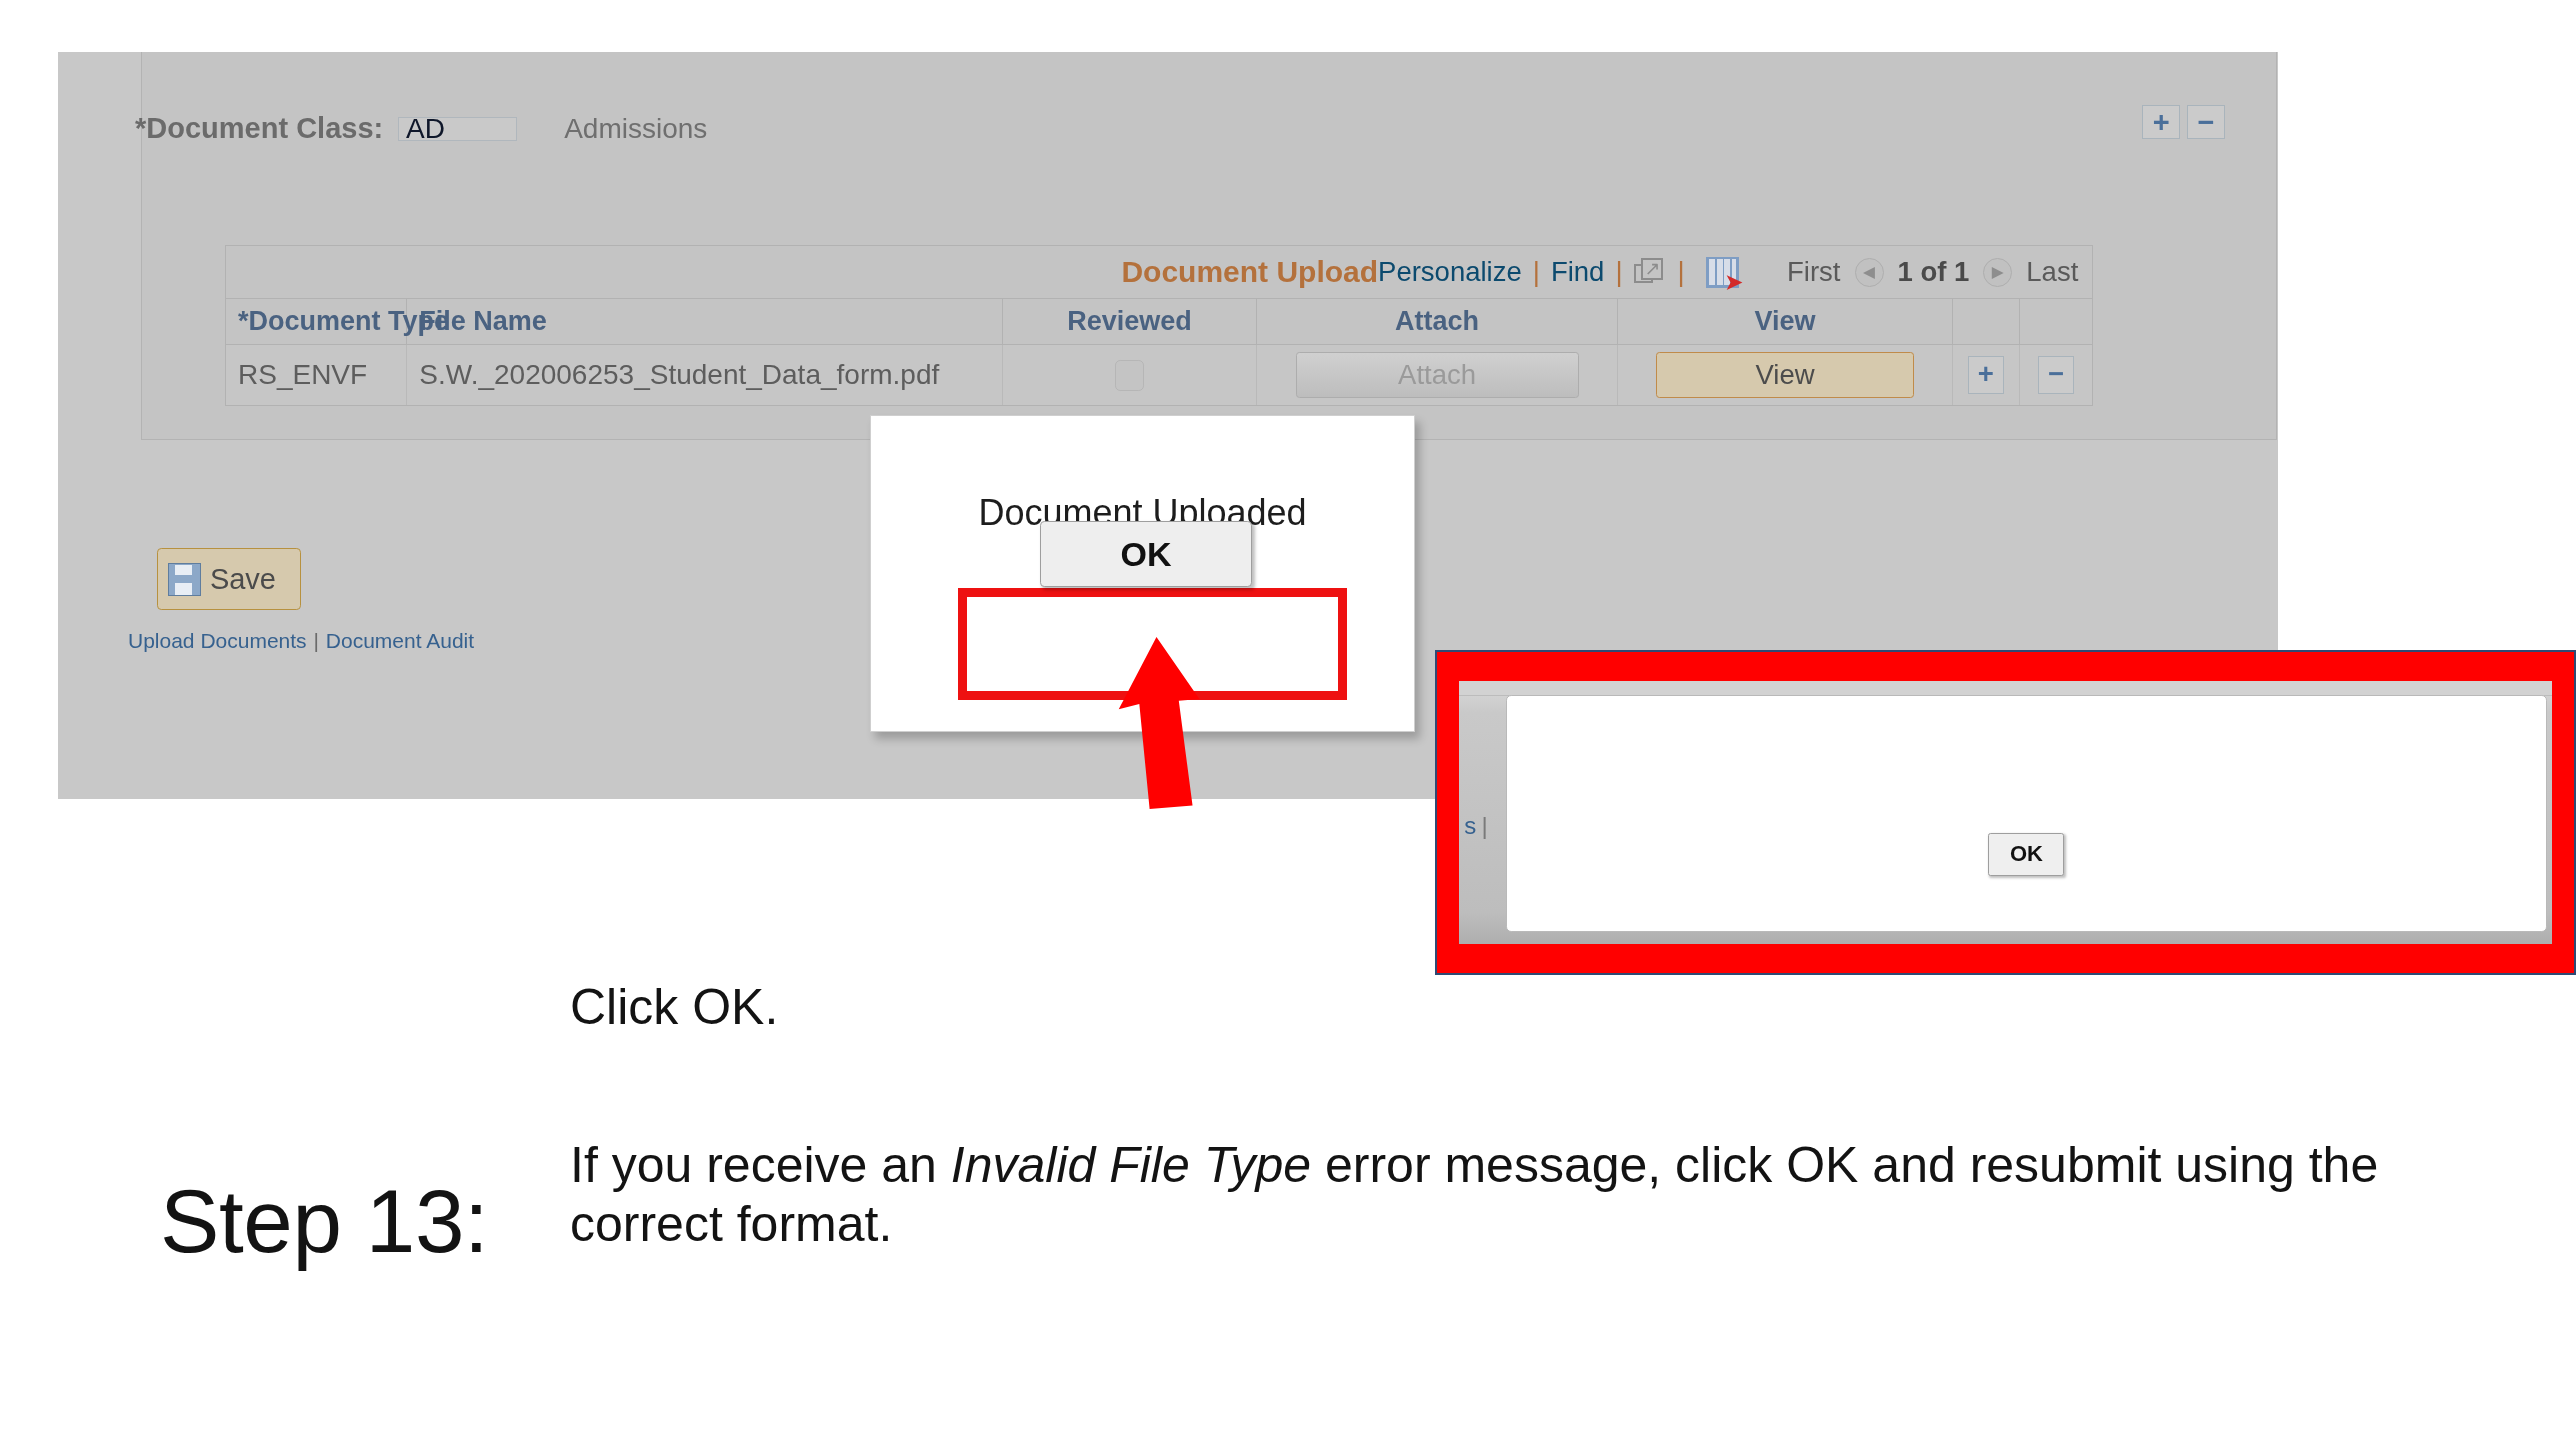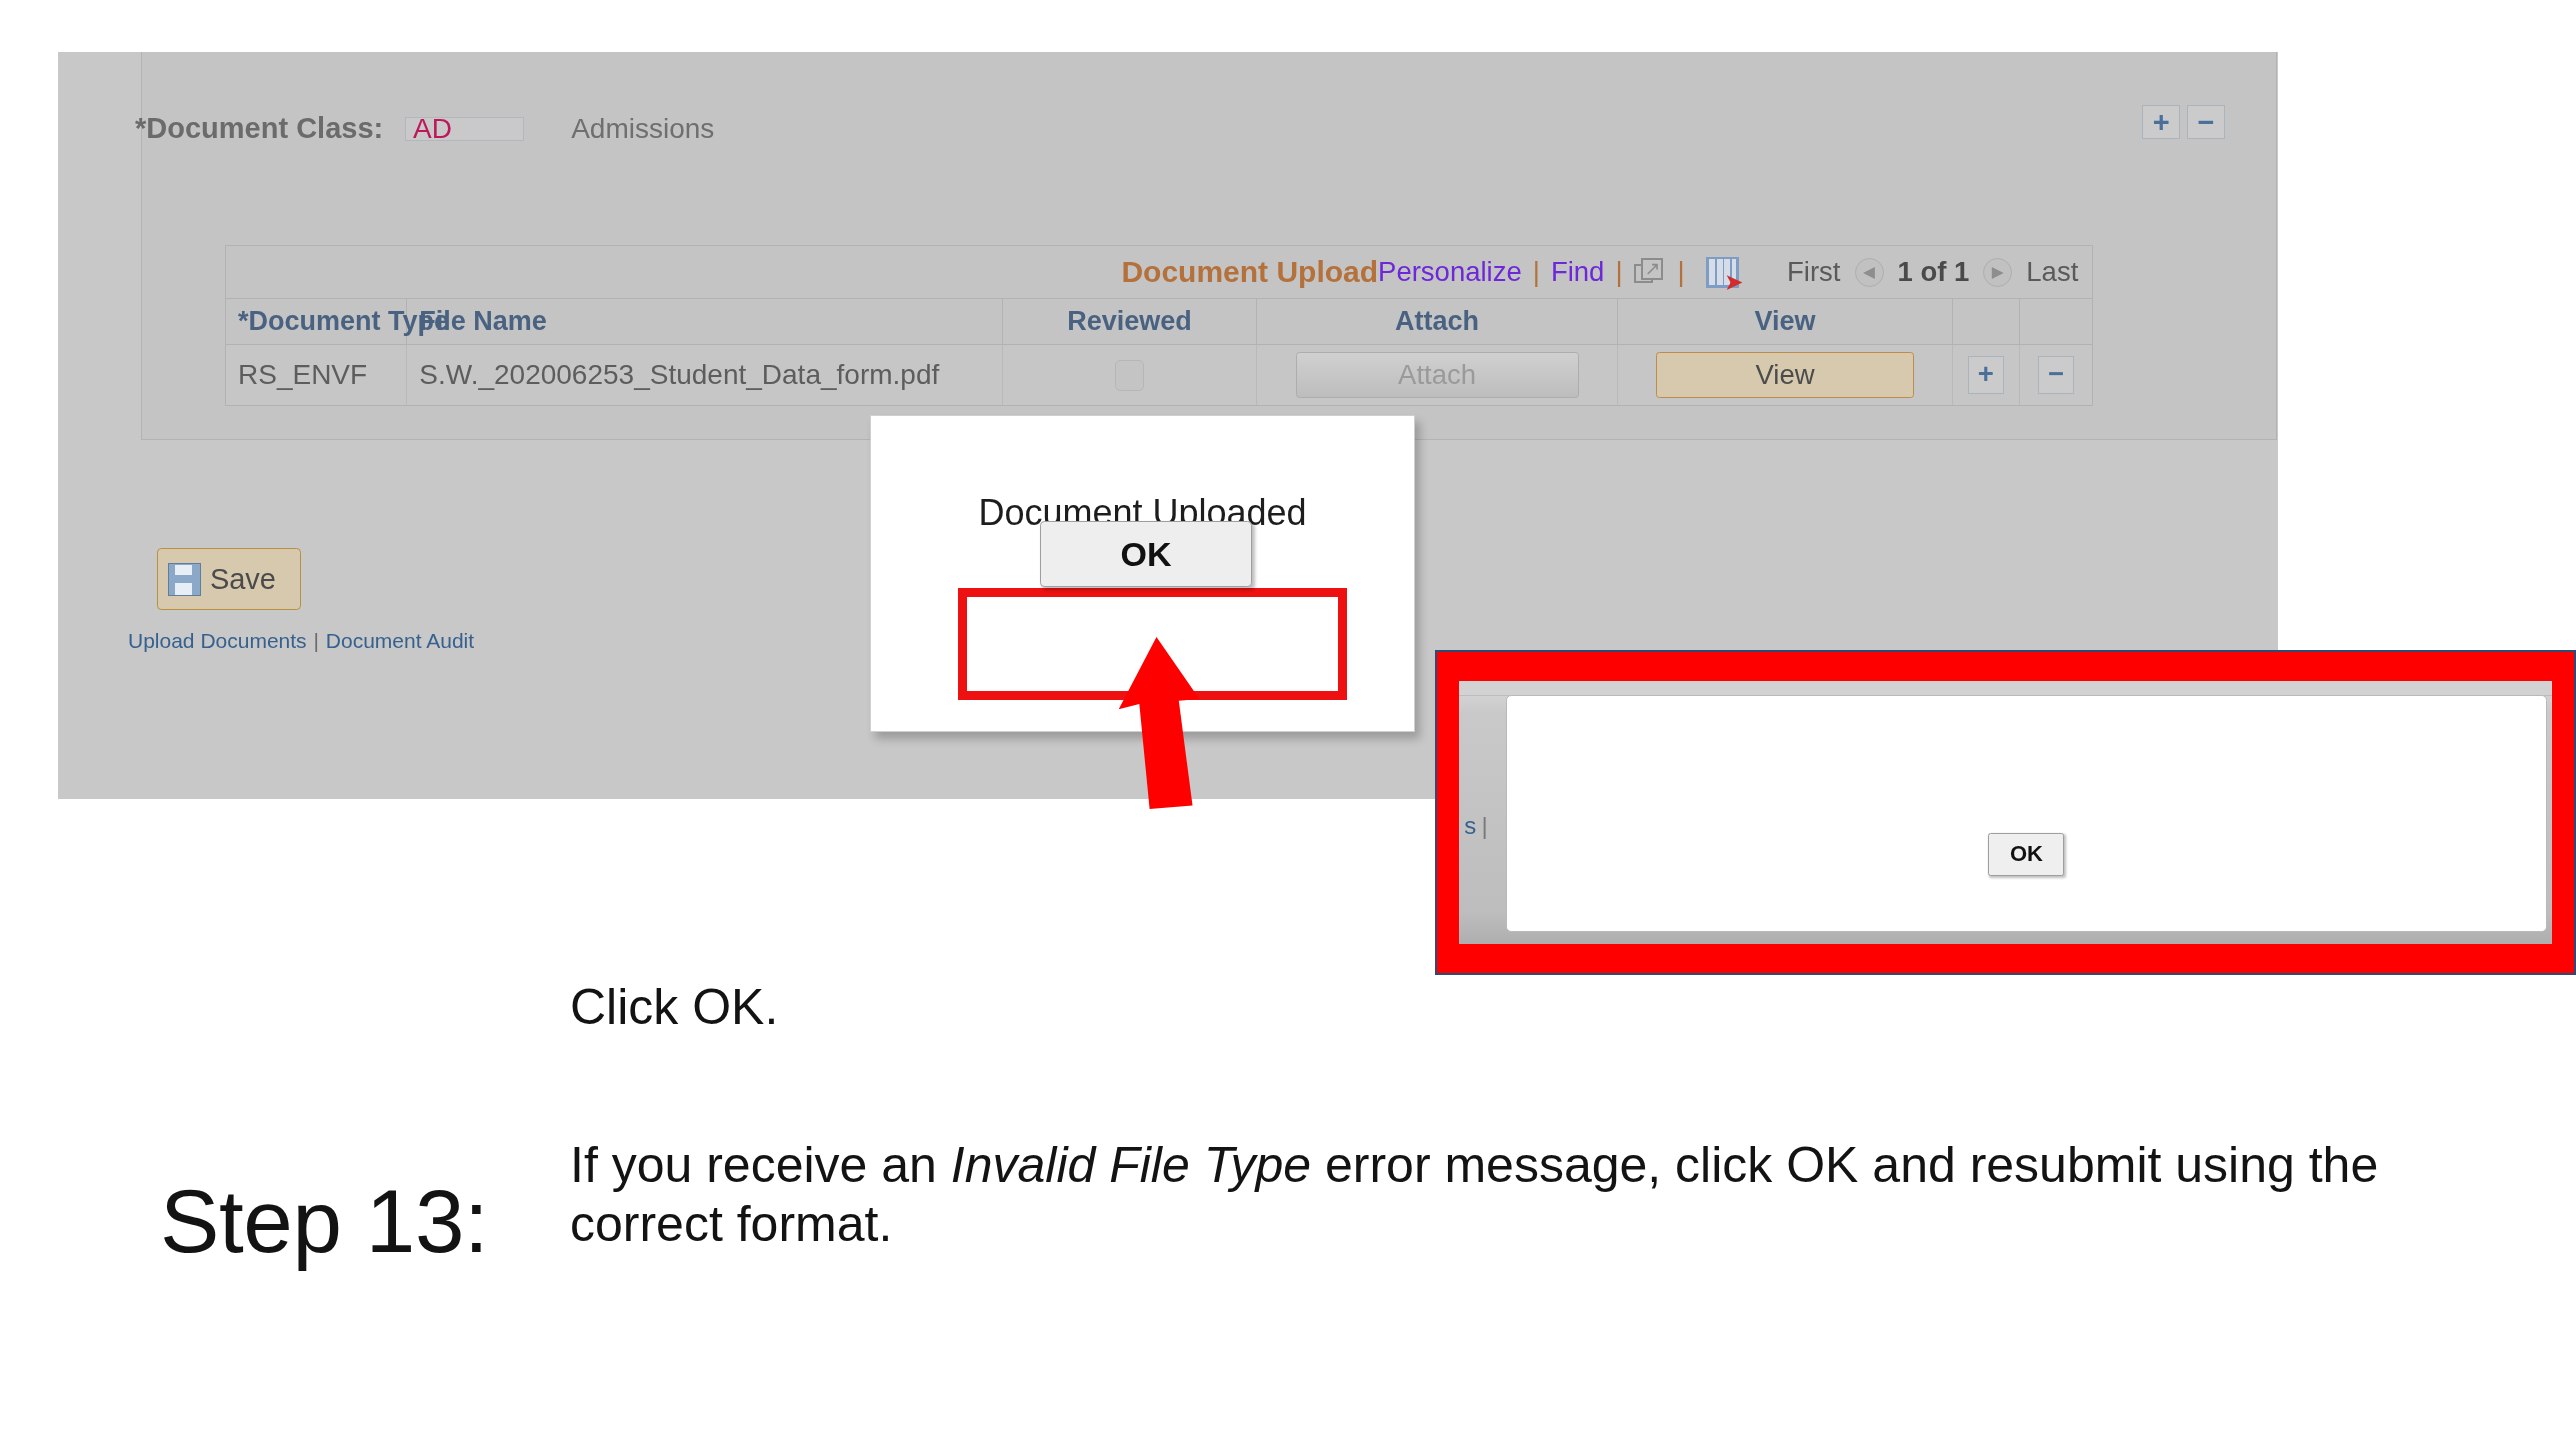--- a/index.html
+++ b/index.html
@@ -48,26 +48,26 @@
   }
   .doc-class-label {
     font-size: 29px;
     font-weight: bold;
     color: #6b6b6b;
     white-space: nowrap;
   }
   .doc-class-input {
     width: 119px;
     height: 24px;
-    margin-left: 22px;
+    margin-left: 15px;
     background: #c9c9c9;
     border: 1.7px solid #b0b7bd;
     box-sizing: border-box;
     font-size: 28px;
-    color: #be185d;
+    color: #0f172a;
     padding: 1.7px 0 0 6.9px;
     font-family: "Liberation Sans", sans-serif;
   }
   .doc-class-desc {
     margin-left: 47px;
     font-size: 28px;
     color: #6f6f6f;
   }
 
   
@@ -119,21 +119,21 @@
     color: #b4713c;
     white-space: nowrap;
   }
   .grid-tools {
     display: flex;
     align-items: center;
     gap: 0px;
     font-size: 27.5px;
   }
   .tool-link {
-    color: #6d28d9;
+    color: #0c4a6e;
     white-space: nowrap;
   }
   .tool-sep {
     color: #b4713c;
     margin: 0 11px;
   }
   .icon-expand {
     display: inline-block;
     width: 33px;
     height: 29px;

